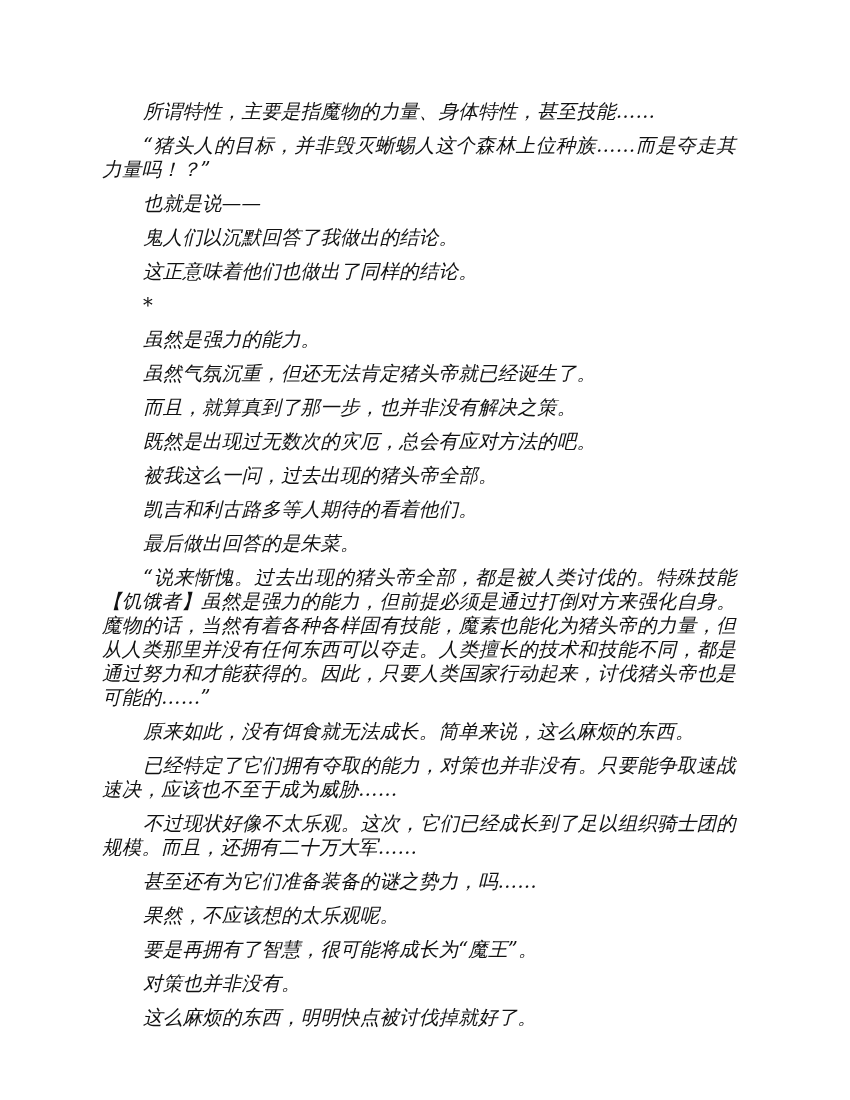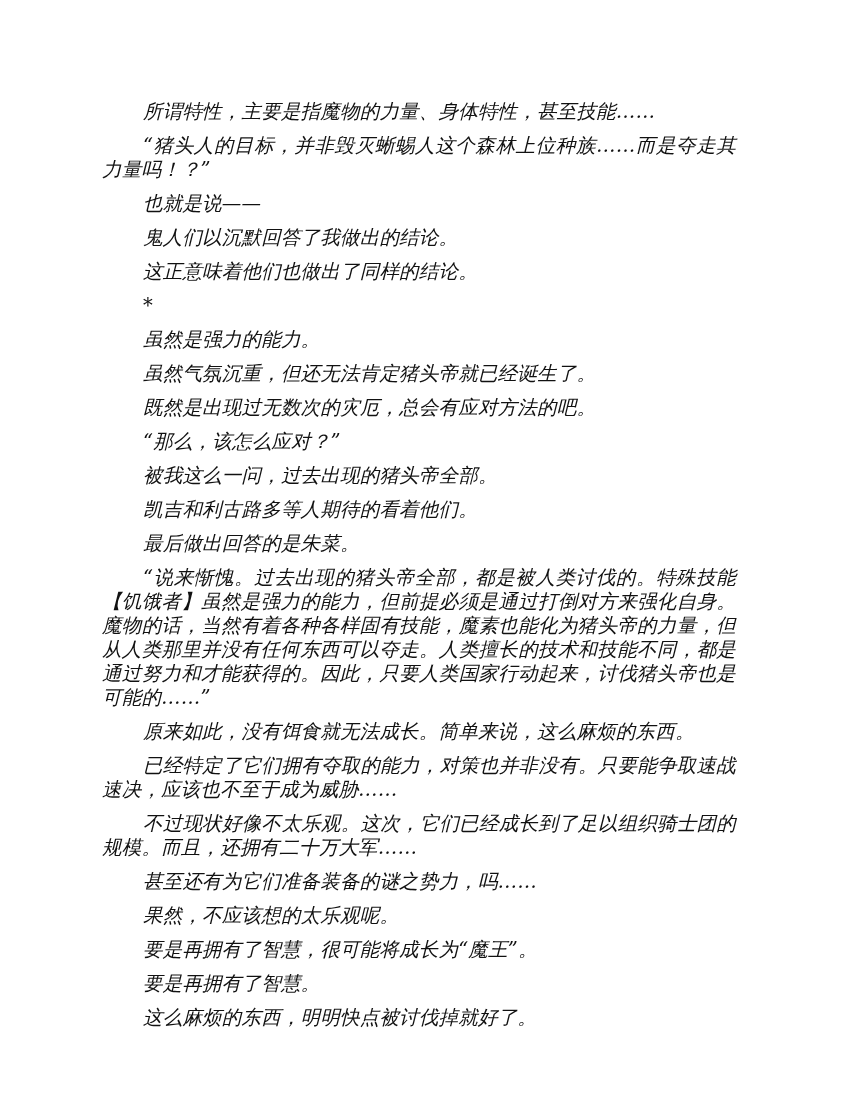--- a/index.html
+++ b/index.html
@@ -27,27 +27,27 @@
 
 <div class="page">
   <p class="para">所谓特性，主要是指魔物的力量、身体特性，甚至技能……</p>
   <p class="para">“猪头人的目标，并非毁灭蜥蜴人这个森林上位种族……而是夺走其力量吗！？”</p>
   <p class="para">也就是说——</p>
   <p class="para">鬼人们以沉默回答了我做出的结论。</p>
   <p class="para">这正意味着他们也做出了同样的结论。</p>
   <p class="para">*</p>
   <p class="para">虽然是强力的能力。</p>
   <p class="para">虽然气氛沉重，但还无法肯定猪头帝就已经诞生了。</p>
+  <p class="para">而且，就算真到了那一步，也并非没有解决之策。</p>
   <p class="para">既然是出现过无数次的灾厄，总会有应对方法的吧。</p>
-  <p class="para">“那么，该怎么应对？”</p>
   <p class="para">被我这么一问，过去出现的猪头帝全部。</p>
   <p class="para">凯吉和利古路多等人期待的看着他们。</p>
   <p class="para">最后做出回答的是朱菜。</p>
   <p class="para">“说来惭愧。过去出现的猪头帝全部，都是被人类讨伐的。特殊技能【饥饿者】虽然是强力的能力，但前提必须是通过打倒对方来强化自身。魔物的话，当然有着各种各样固有技能，魔素也能化为猪头帝的力量，但从人类那里并没有任何东西可以夺走。人类擅长的技术和技能不同，都是通过努力和才能获得的。因此，只要人类国家行动起来，讨伐猪头帝也是可能的……”</p>
   <p class="para">原来如此，没有饵食就无法成长。简单来说，这么麻烦的东西。</p>
   <p class="para">已经特定了它们拥有夺取的能力，对策也并非没有。只要能争取速战速决，应该也不至于成为威胁……</p>
   <p class="para">不过现状好像不太乐观。这次，它们已经成长到了足以组织骑士团的规模。而且，还拥有二十万大军……</p>
   <p class="para">甚至还有为它们准备装备的谜之势力，吗……</p>
   <p class="para">果然，不应该想的太乐观呢。</p>
   <p class="para">要是再拥有了智慧，很可能将成长为“魔王”。</p>
-  <p class="para">要是再拥有了智慧。</p>
+  <p class="para">对策也并非没有。</p>
   <p class="para">这么麻烦的东西，明明快点被讨伐掉就好了。</p>
 </div>
 
 </body></html>

